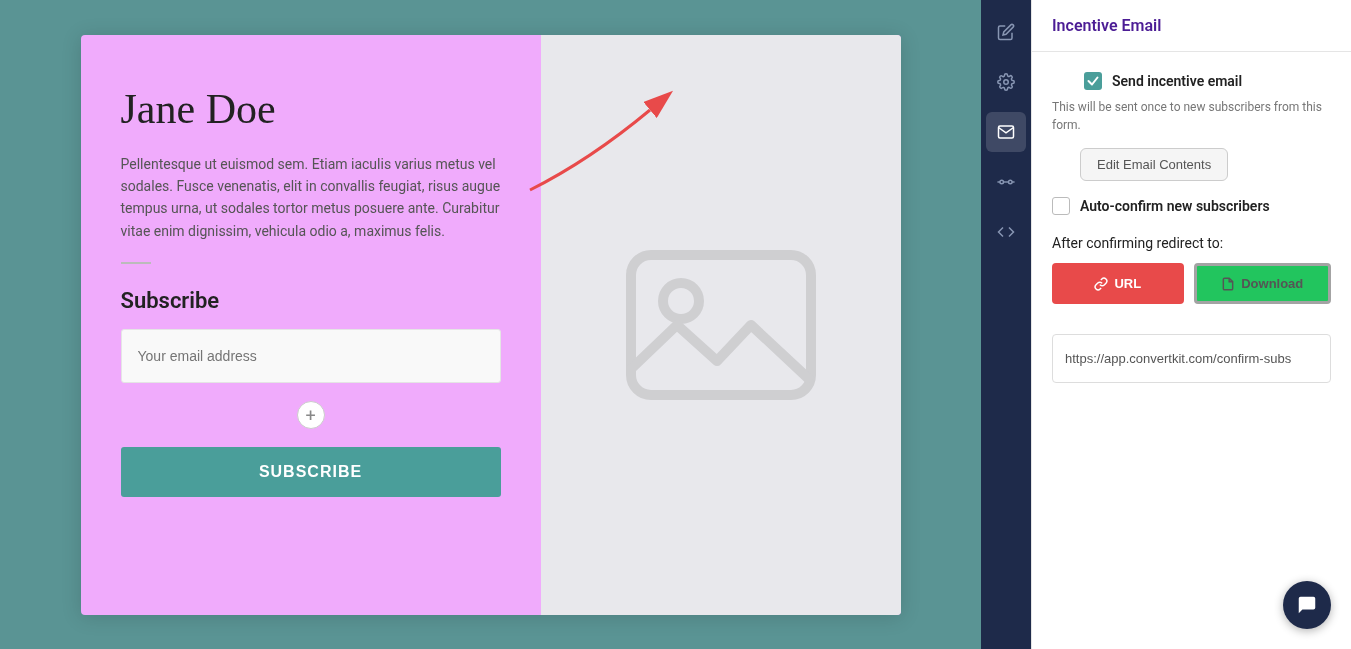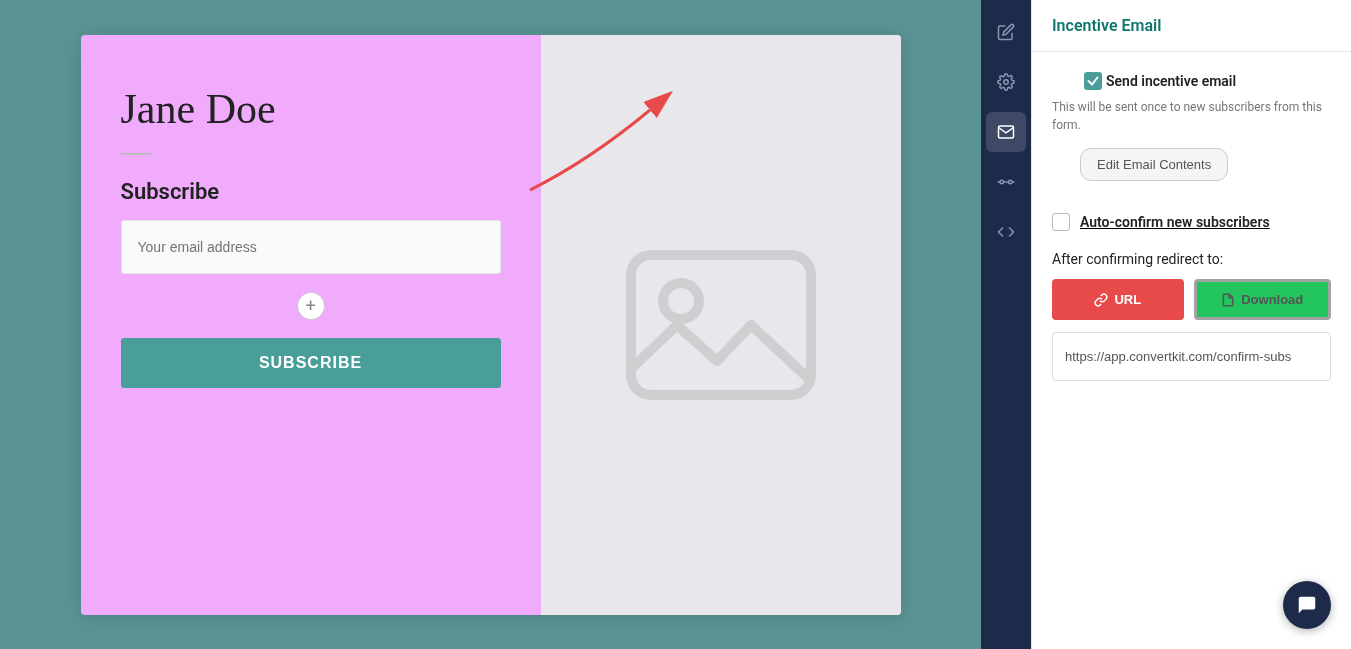--- a/index.html
+++ b/index.html
@@ -174,32 +174,32 @@
       border-left: 1px solid #e5e5e5;
       display: flex;
       flex-direction: column;
     }
 
     .panel-header {
       padding: 16px 20px;
       border-bottom: 1px solid #e5e5e5;
       font-size: 16px;
       font-weight: 600;
-      color: #0f766e;
+      color: #4c1d95;
     }
 
     .panel-body {
       padding: 20px;
       flex: 1;
     }
 
     .checkbox-row {
       display: flex;
       align-items: center;
-      gap: 4px;
+      gap: 10px;
       margin-bottom: 8px;
       padding-left: 32px;
     }
 
     .checkbox-custom {
       width: 18px;
       height: 18px;
       background: #4a9e9a;
       border-radius: 3px;
       display: flex;
@@ -225,34 +225,33 @@
       color: #777;
       line-height: 1.5;
       margin-bottom: 14px;
     }
 
     .edit-btn {
       display: block;
       margin-left: 28px;
       padding: 8px 16px;
       border: 1px solid #ccc;
-      border-radius: 11px;
+      border-radius: 6px;
       background: #f5f5f5;
       font-size: 13px;
       color: #555;
       cursor: pointer;
-      margin-bottom: 32px;
+      margin-bottom: 16px;
     }
 
     .checkbox-row-empty {
       display: flex;
       align-items: center;
       gap: 10px;
       margin-bottom: 20px;
-      text-decoration: underline;
     }
 
     .checkbox-empty {
       width: 18px;
       height: 18px;
       border: 1.5px solid #bbb;
       border-radius: 3px;
       background: white;
       flex-shrink: 0;
       cursor: pointer;
@@ -260,21 +259,21 @@
 
     .section-label {
       font-size: 14px;
       color: #222;
       margin-bottom: 12px;
     }
 
     .redirect-buttons {
       display: flex;
       gap: 10px;
-      margin-bottom: 12px;
+      margin-bottom: 30px;
     }
 
     .redirect-btn {
       flex: 1;
       padding: 10px;
       border: none;
       border-radius: 4px;
       font-size: 13px;
       font-weight: 600;
       cursor: pointer;
@@ -332,20 +331,21 @@
     }
   </style>
 </head>
 <body>
 
 <div class="preview-area">
   <div class="form-card">
 
     <div class="form-left">
       <h1 class="form-title">Jane Doe</h1>
+      <p class="form-description">Pellentesque ut euismod sem. Etiam iaculis varius metus vel sodales. Fusce venenatis, elit in convallis feugiat, risus augue tempus urna, ut sodales tortor metus posuere ante. Curabitur vitae enim dignissim, vehicula odio a, maximus felis.</p>
       <div class="form-divider"></div>
       <h2 class="subscribe-title">Subscribe</h2>
       <input class="form-input" type="text" placeholder="Your email address" style="">
       <div class="add-field-row">
         <div class="add-field-btn">+</div>
       </div>
       <button class="submit-btn">SUBSCRIBE</button>
     </div>
 
     <div class="form-right">

